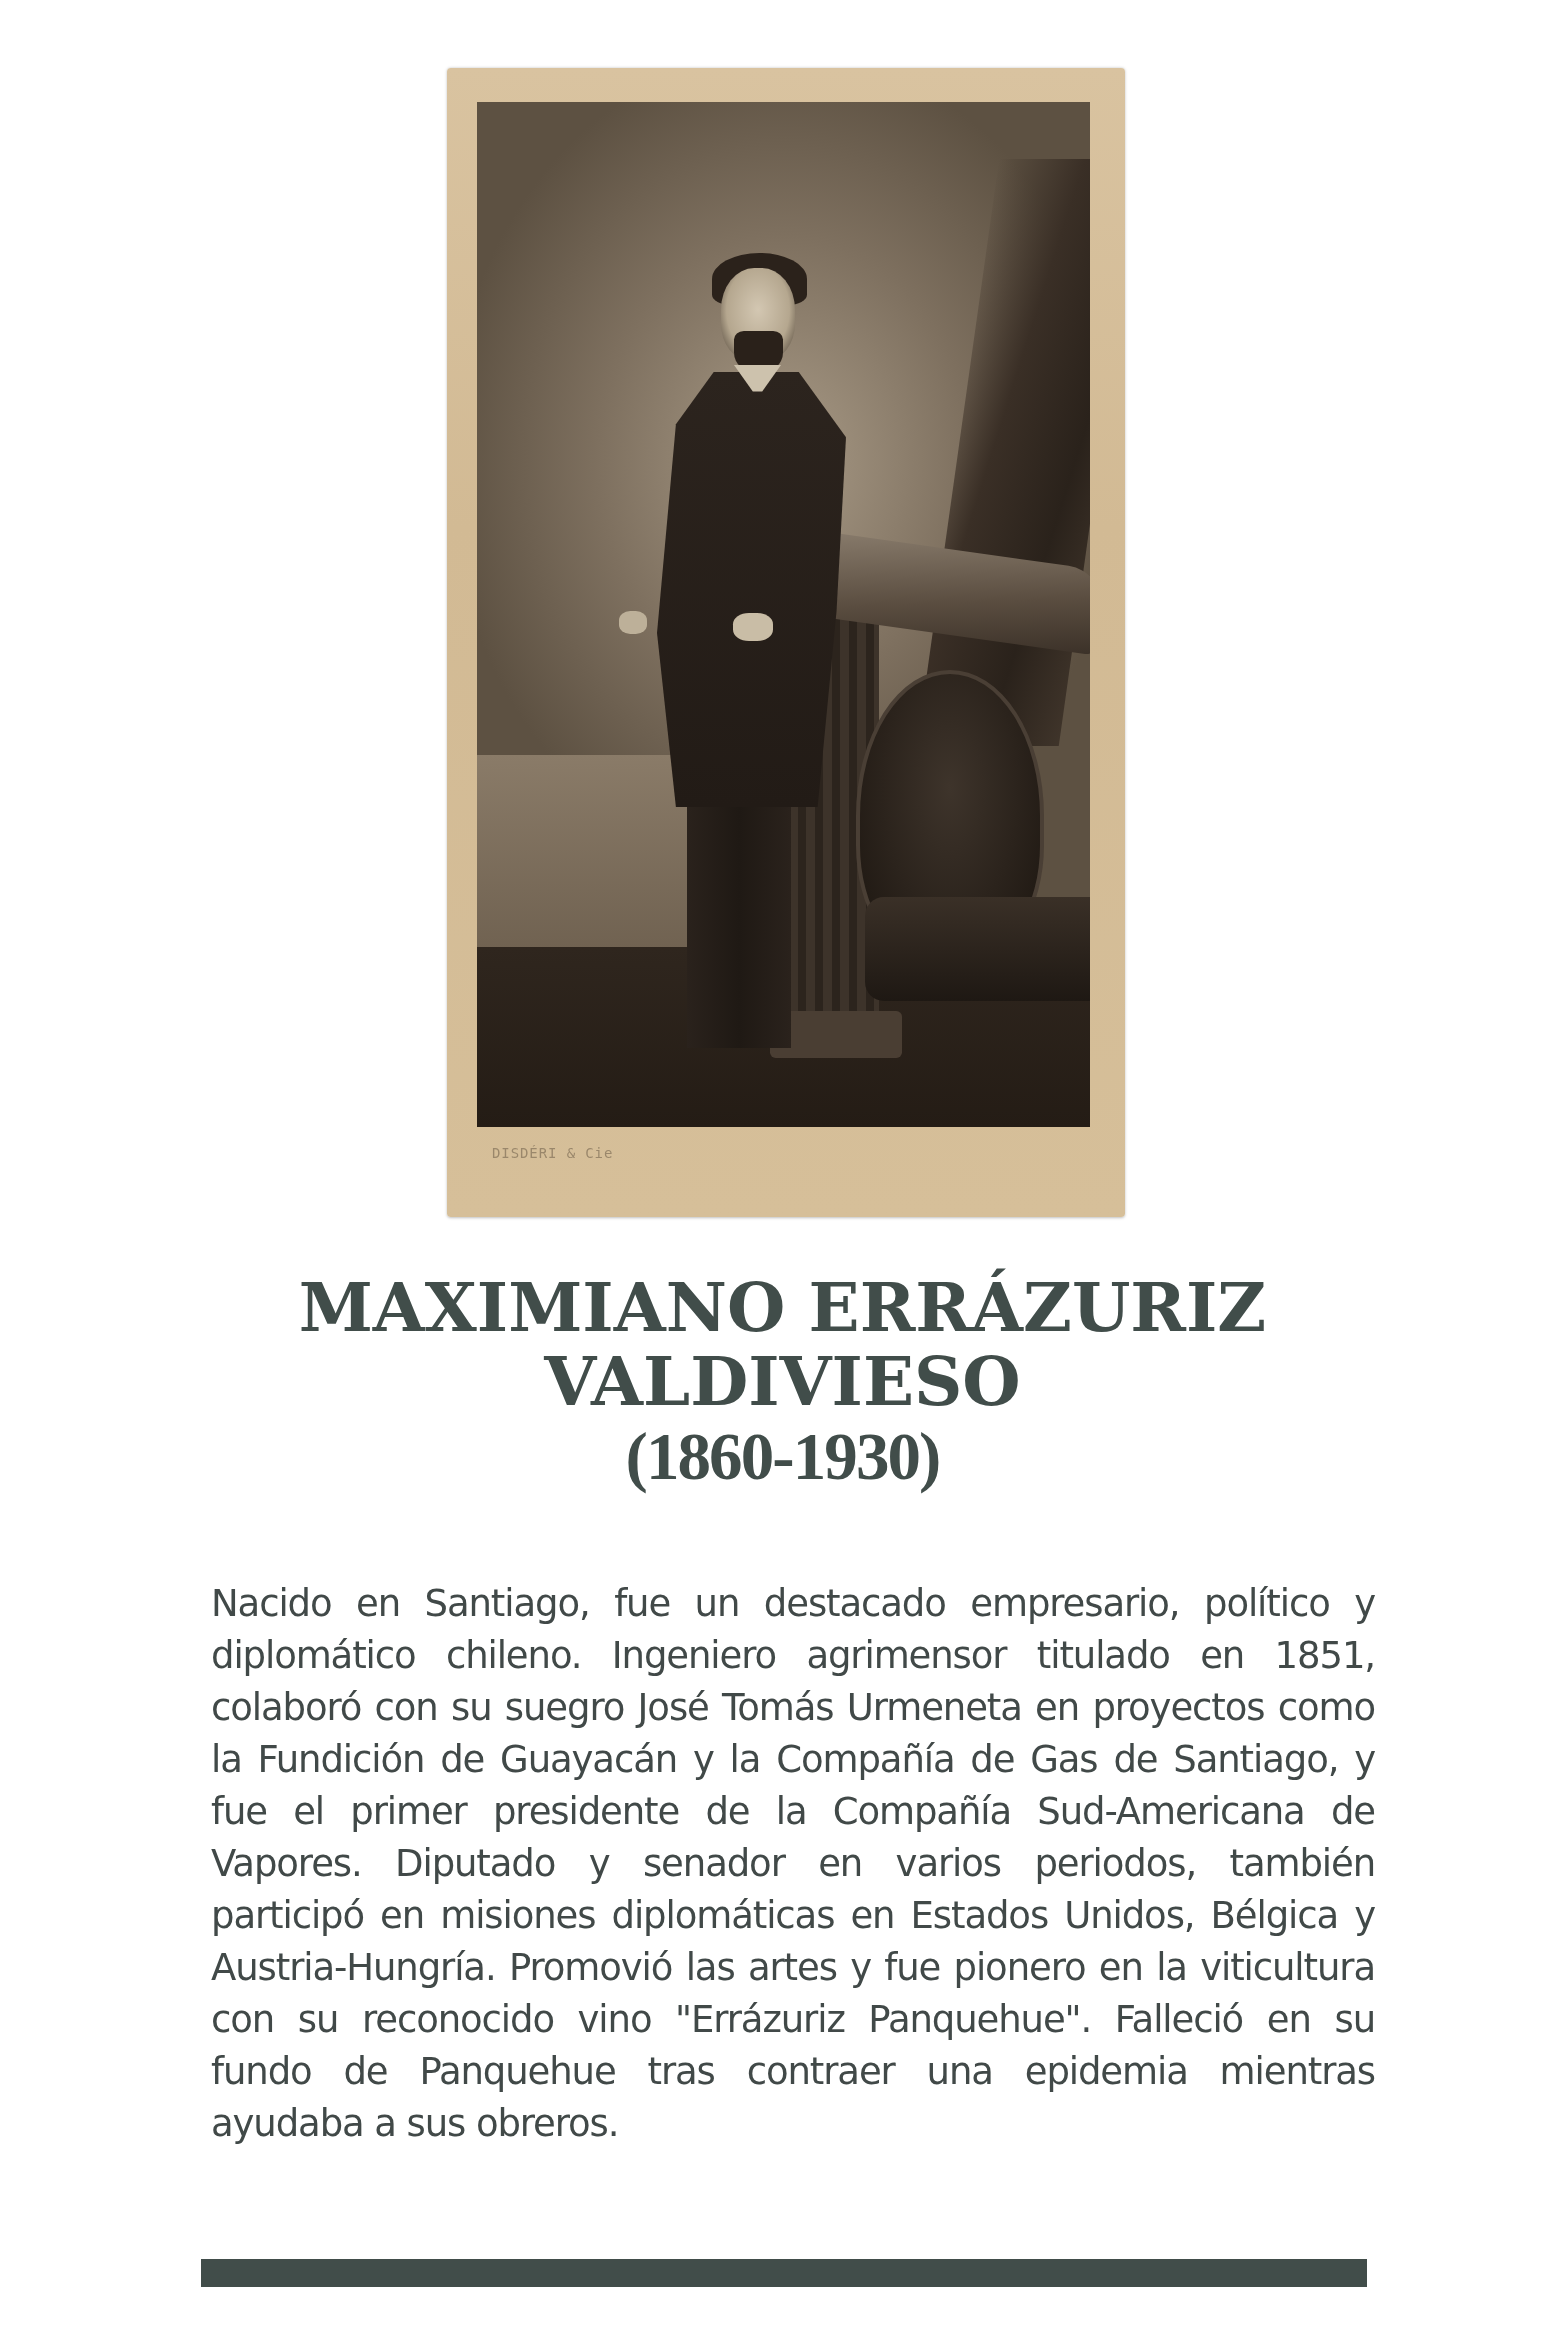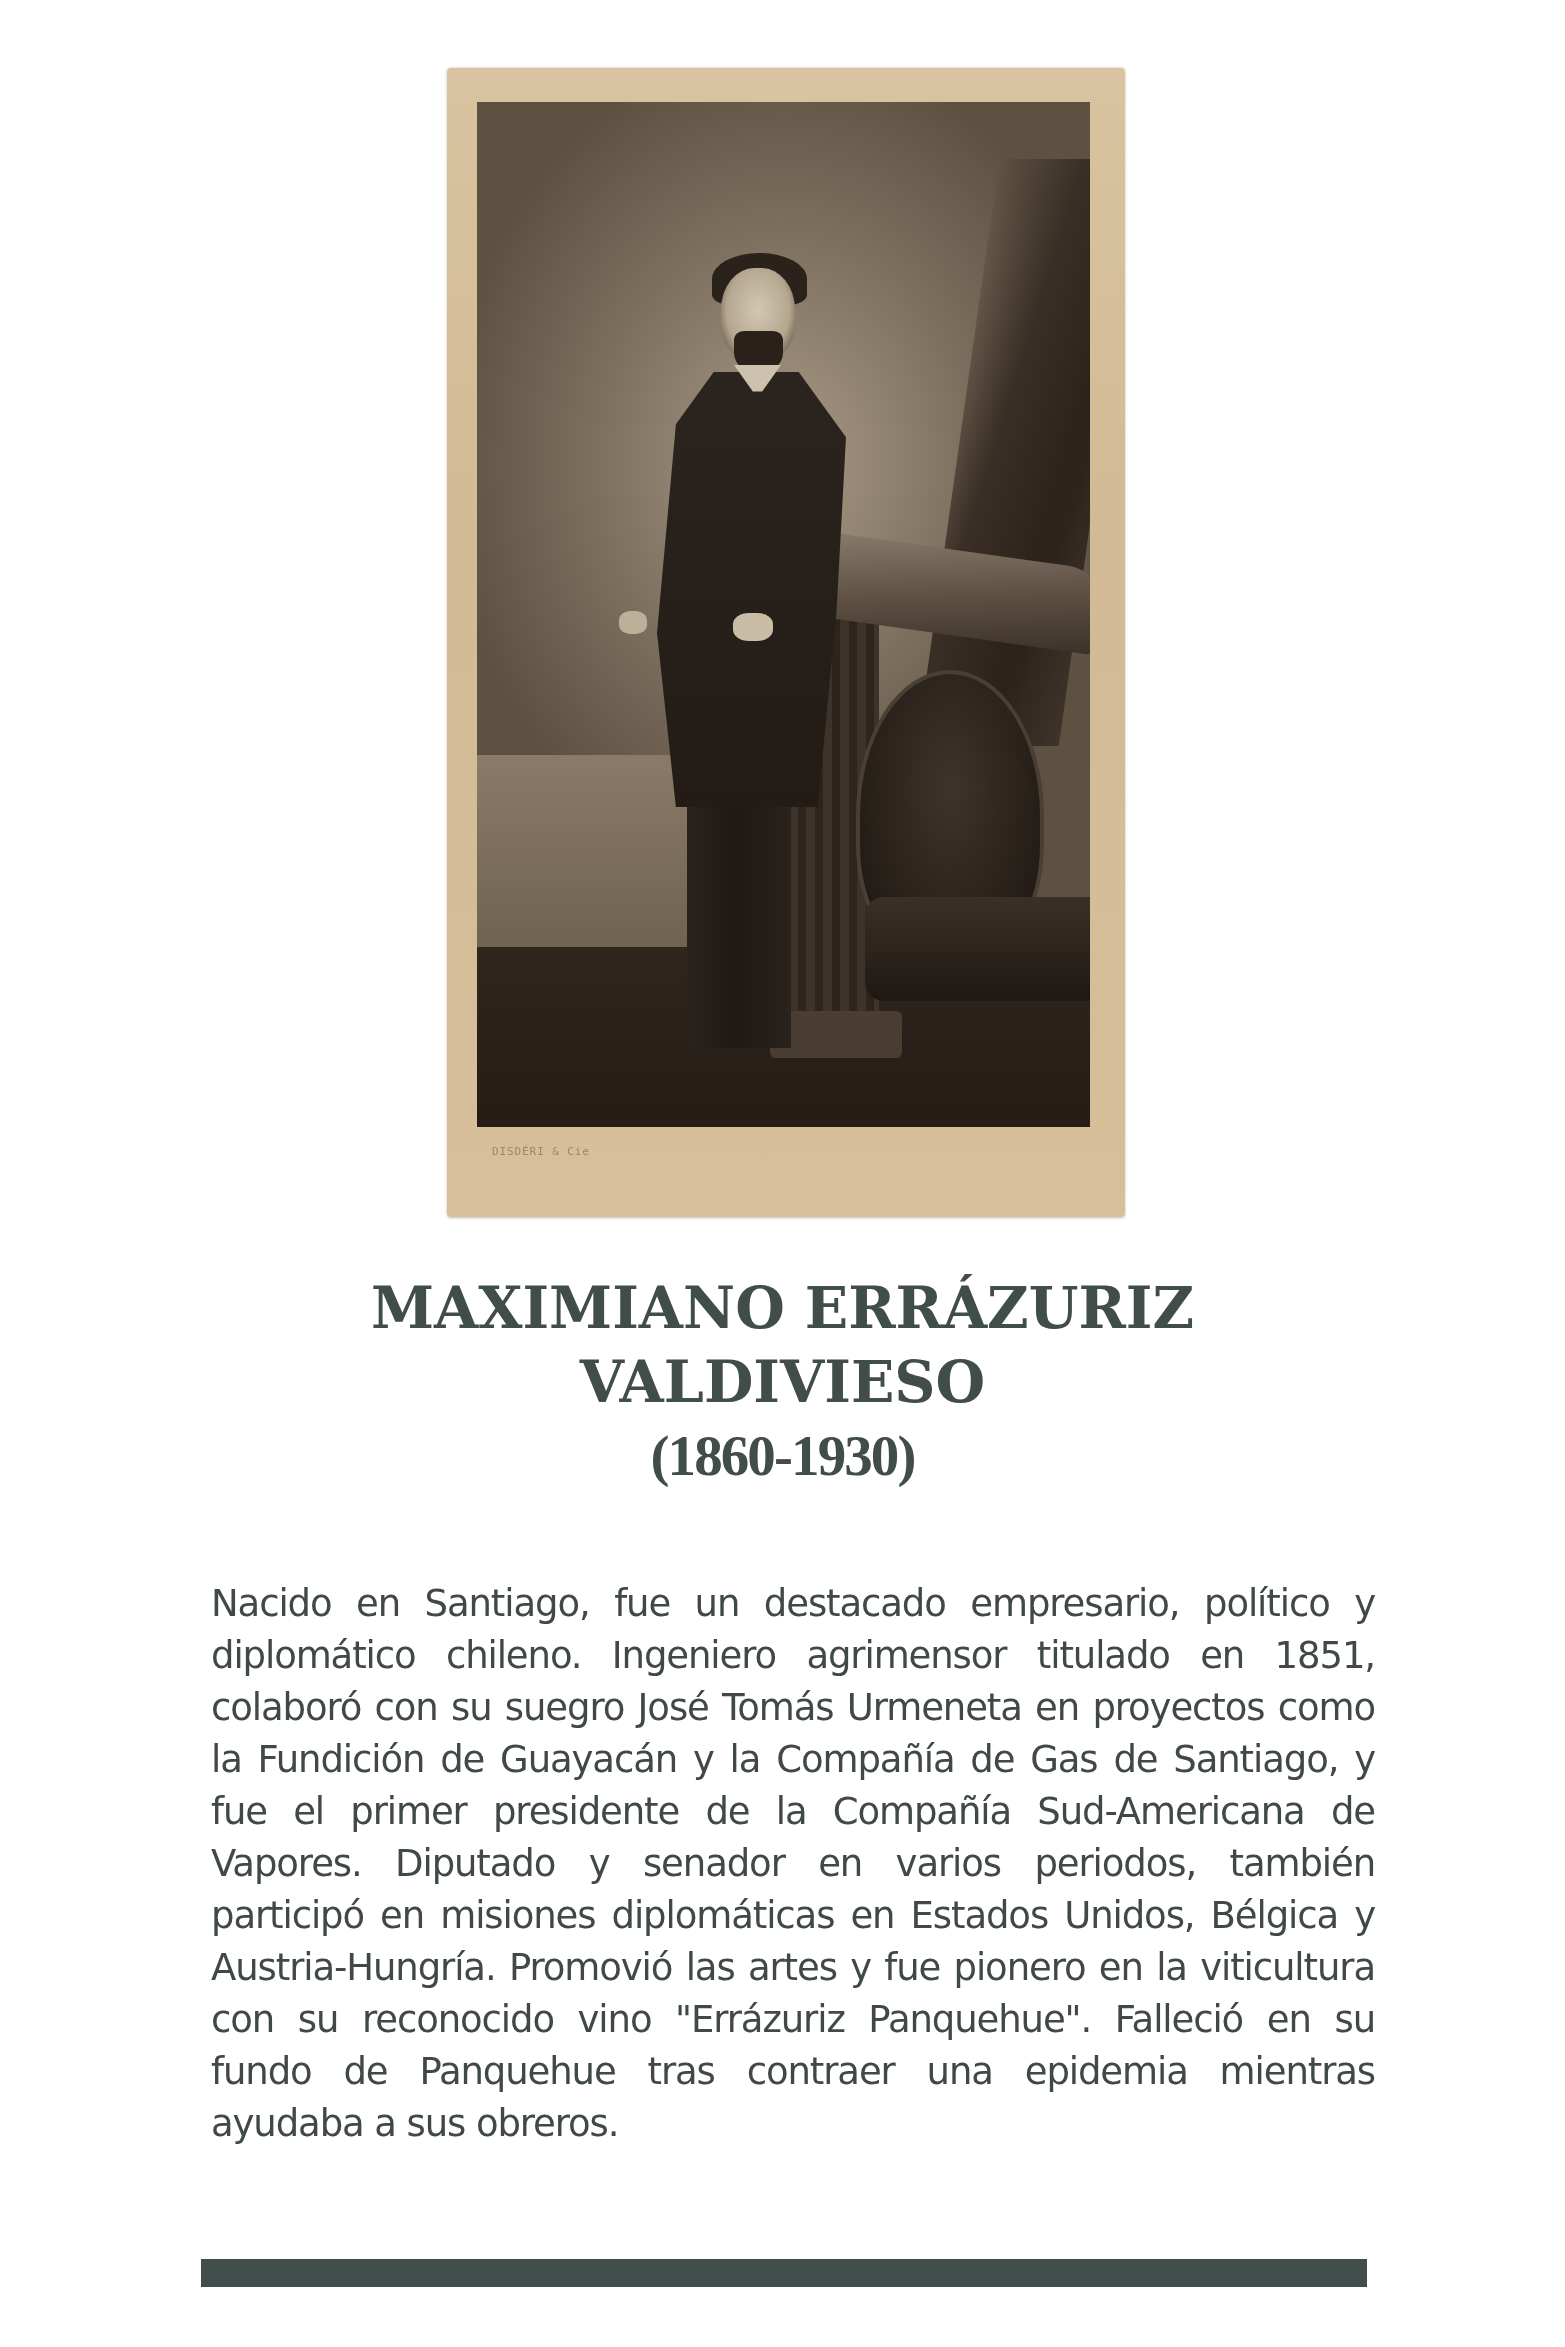--- a/index.html
+++ b/index.html
@@ -171,37 +171,37 @@
       width: 28px;
       height: 23px;
       background: #bdb099;
       border-radius: 40%;
     }
     .studio-mark {
       position: absolute;
       left: 45px;
       top: 1077px;
       font-family: "DejaVu Sans Mono", monospace;
-      font-size: 11px;
+      font-size: 14px;
       letter-spacing: 0.9px;
       color: #8c7a60;
       opacity: 0.8;
     }
 
     
     .heading {
       position: absolute;
       left: 189px;
       width: 1187px;
       top: 1271px;
       text-align: center;
       font-family: "DejaVu Serif", serif;
       font-weight: bold;
       color: #414d4a;
-      font-size: 57px;
+      font-size: 67px;
       line-height: 74px;
       letter-spacing: 0px;
     }
     .heading .line { display: block; }
     .heading .years {
       font-family: Liberation Serif, serif;
       font-weight: bold;
       letter-spacing: -1.9px;
     }
 

